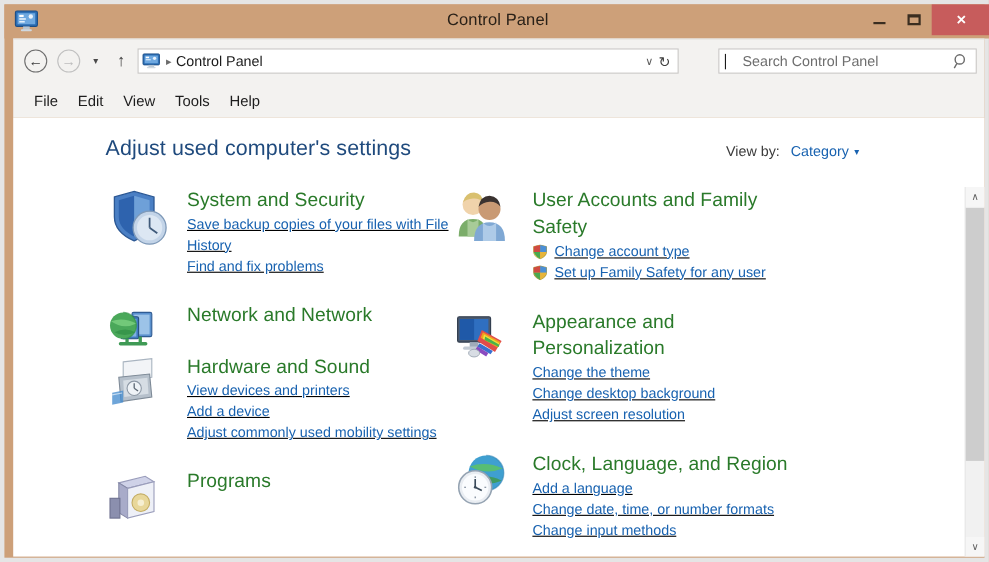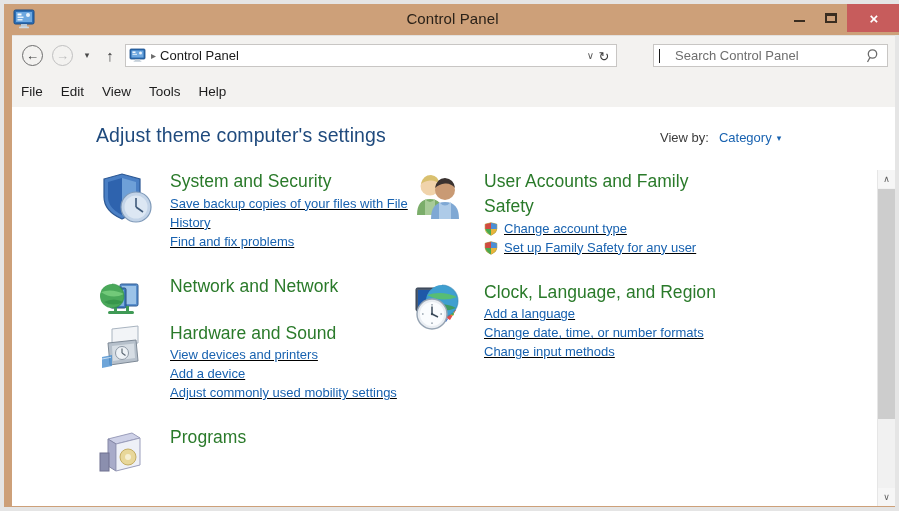--- a/index.html
+++ b/index.html
@@ -146,20 +146,21 @@
     position: absolute; right: 6px; top: 3px;
     width: 15px; height: 16px;
   }
 
   
   #menurow {
     position: absolute;
     left: 0; top: 39px;
     width: 876px; height: 33px;
     display: flex; align-items: center;
+    padding-left: 10px;
   }
   .menuitem {
     font-size: 13.5px;
     color: #1d1d1d;
     padding: 2px 9px;
     cursor: default;
   }
 
   
   #content {
@@ -329,21 +330,21 @@
       <div class="menuitem">File</div>
       <div class="menuitem">Edit</div>
       <div class="menuitem">View</div>
       <div class="menuitem">Tools</div>
       <div class="menuitem">Help</div>
     </div>
   </div>
 
   <div id="content">
 
-    <div id="page-title">Adjust theme computer's settings</div>
+    <div id="page-title">Adjust used computer's settings</div>
 
     <div id="viewby">
       <span id="viewby-label">View by:</span>
       <span id="viewby-value">Category</span>
       <span id="viewby-caret">▾</span>
     </div>
 
     <div class="col" id="col-left">
 
       <div class="category">
@@ -486,20 +487,28 @@
             <rect x="9" y="33" width="20" height="3" rx="1.5" fill="#c3cbd5"></rect>
             <path d="M26 18 L44 28 L38 38 L22 28 Z" fill="#e24b4b"></path>
             <path d="M27 20 L43 29 L40 34 L25 25 Z" fill="#f0a21e"></path>
             <path d="M28 22 L42 30 L41 33 L27 26 Z" fill="#f2e03a"></path>
             <path d="M29 24 L42 31.5 L41.5 33.5 L28.5 27 Z" fill="#4bb14b"></path>
             <path d="M24 30 L36 37 L34 40 L22 33 Z" fill="#3a6fd0"></path>
             <path d="M22 33 L32 39 L30 42 L20 36 Z" fill="#8a4bc0"></path>
             <ellipse cx="19" cy="39" rx="5" ry="3.5" fill="#d8dde4" stroke="#9aa4b0" stroke-width=".8"></ellipse>
           </svg>
         </span>
+        <div class="cat-body">
+          <div class="cat-title">Appearance and Personalization</div>
+          <div class="cat-links">
+            <a class="cat-link" href="#">Change the theme</a>
+            <a class="cat-link" href="#">Change desktop background</a>
+            <a class="cat-link" href="#">Adjust screen resolution</a>
+          </div>
+        </div>
       </div>
 
       <div class="category">
         <span class="cat-icon">
           <svg width="58" height="56" viewBox="0 0 58 56">
             <circle cx="30" cy="19" r="16" fill="#3f9fd0"></circle>
             <path d="M15 13 Q30 8 45 15 Q30 21 15 13 Z" fill="#5ac069" opacity=".9"></path>
             <path d="M17 25 Q31 19 44 26 Q30 32 17 25 Z" fill="#3f9a4f" opacity=".85"></path>
             <path d="M30 3 A16 16 0 0 1 30 35" fill="none" stroke="#2b7fb0" stroke-width="1.2" opacity=".55"></path>
             <circle cx="20" cy="32" r="15" fill="#e9edf2" stroke="#95a3b2" stroke-width="1.4"></circle>

